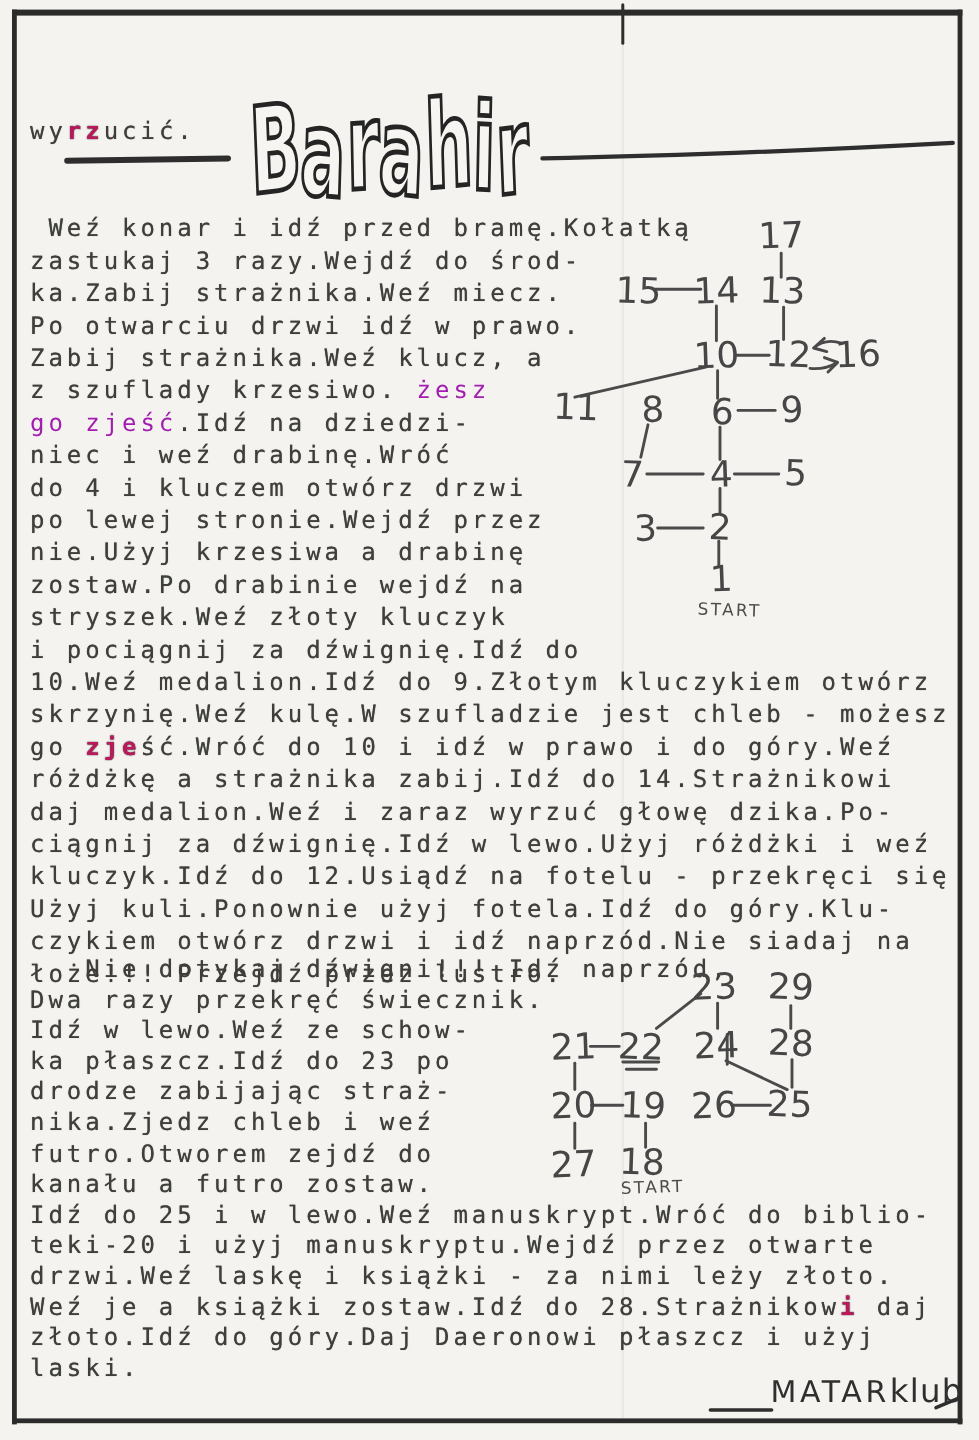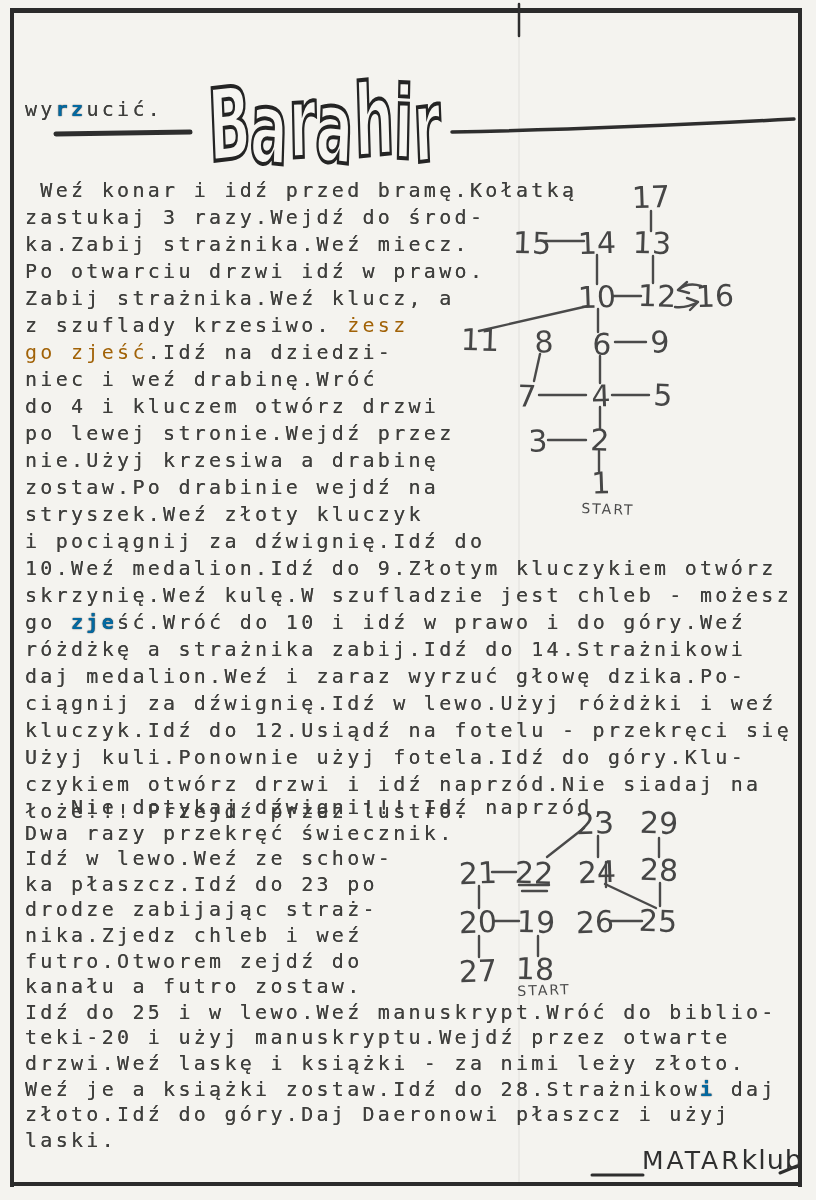--- a/index.html
+++ b/index.html
@@ -35,22 +35,22 @@
 
   
   .tw{
     position:absolute;left:25px;
     font-size:20px;letter-spacing:3.3px;white-space:pre;
     color:#3e3e3c;text-shadow:0 0 0.6px rgba(45,45,42,0.75);
   }
   #para-intro{top:96px;line-height:27px}
   #para-part1{top:177px;line-height:27px}
   #para-part2{top:795px;line-height:25.6px}
-  .tw .bold{font-weight:bold;color:#0369a1;text-shadow:0 0 1.2px #000}
-  .tw .faded{color:#a16207;text-shadow:none}
+  .tw .bold{font-weight:bold;color:#be185d;text-shadow:0 0 1.2px #000}
+  .tw .faded{color:#a21caf;text-shadow:none}
 
   
   .mnode{
     position:absolute;transform:translate(-50%,-50%) rotate(-2deg);
     font-family:"DejaVu Sans",sans-serif;font-size:30px;color:#464646;
     white-space:nowrap;
   }
   .mnode:nth-child(even){transform:translate(-50%,-50%) rotate(2deg)}
   .mnode.small{font-size:14px;letter-spacing:2px;color:#4c4c4c}
 

